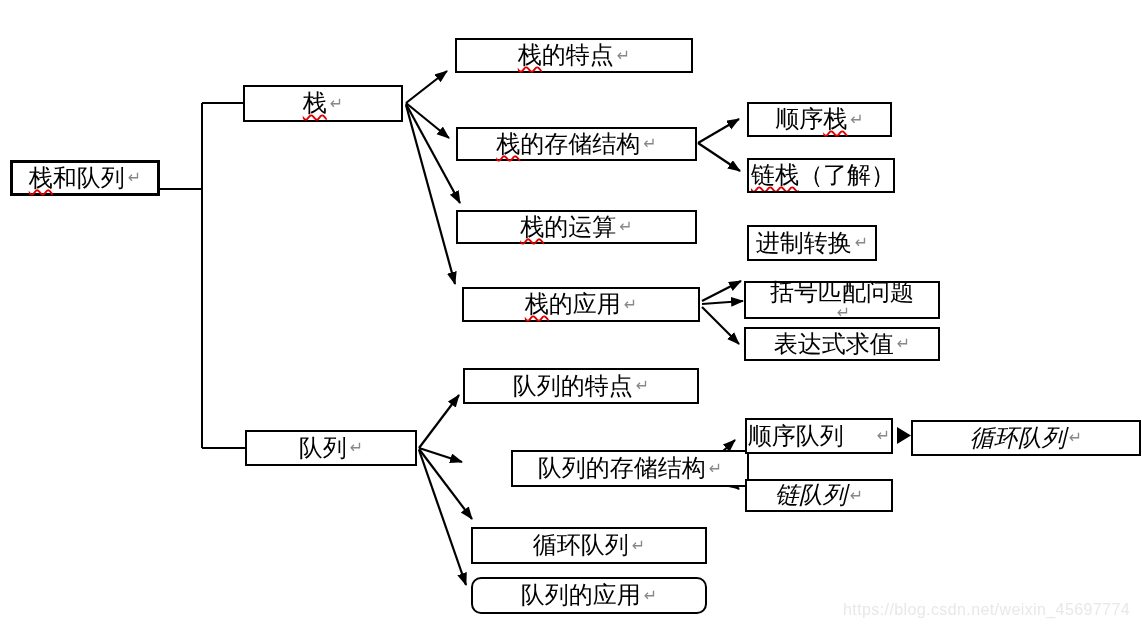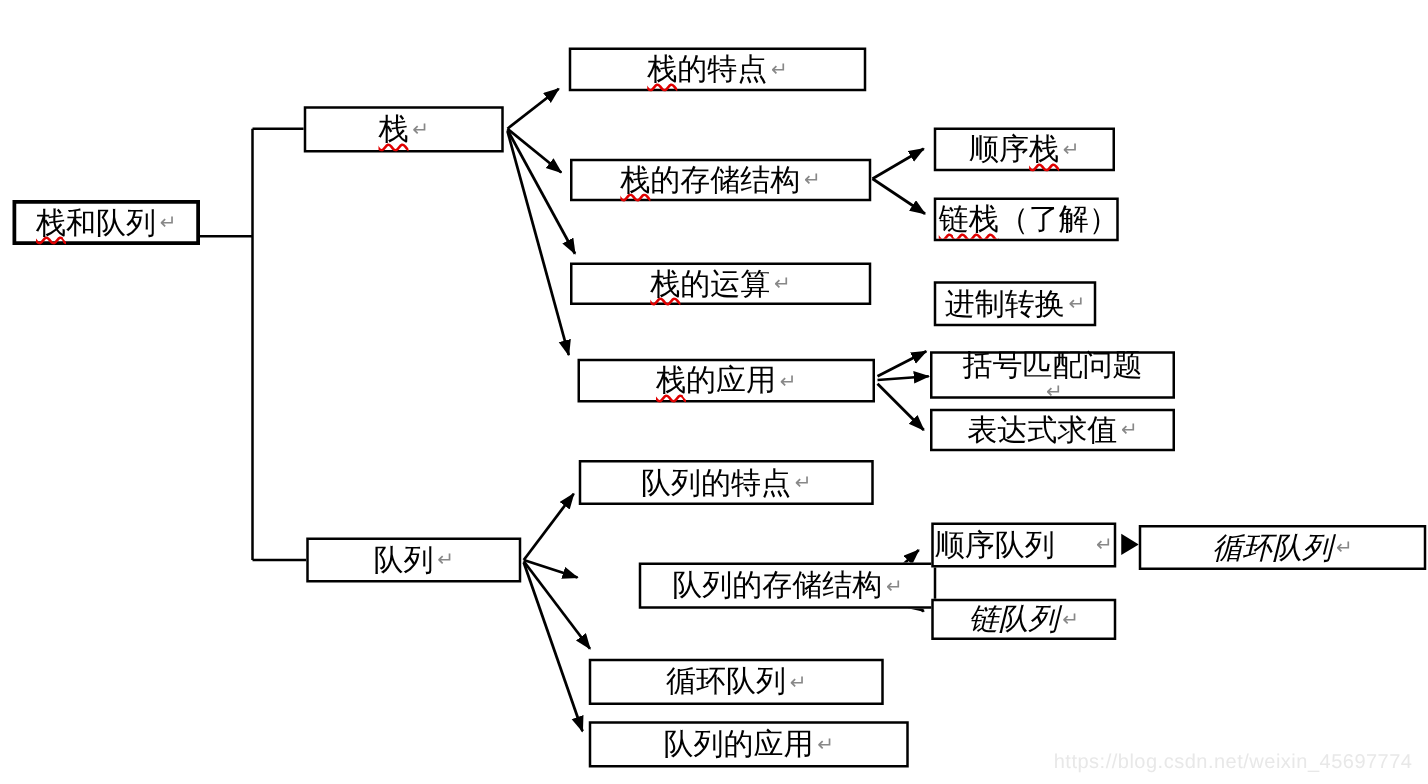--- a/index.html
+++ b/index.html
@@ -181,21 +181,21 @@
       <span class="ret">↵</span>
   </div>
 
   <div class="node" style="left:471px; top:527px; width:236px; height:37px;">
     <span>循环队列</span>
       <span class="mark"></span>
       <span></span>
       <span class="ret">↵</span>
   </div>
 
-  <div class="node" style="left:471px; top:577px; width:256px; height:37px;">
+  <div class="node" style="left:471px; top:577px; width:236px; height:37px;border-radius:10px;">
     <span>队列的应用</span>
       <span class="mark"></span>
       <span></span>
       <span class="ret">↵</span>
   </div>
 
   <div class="watermark">https://blog.csdn.net/weixin_45697774</div>
 
 </div>
 

